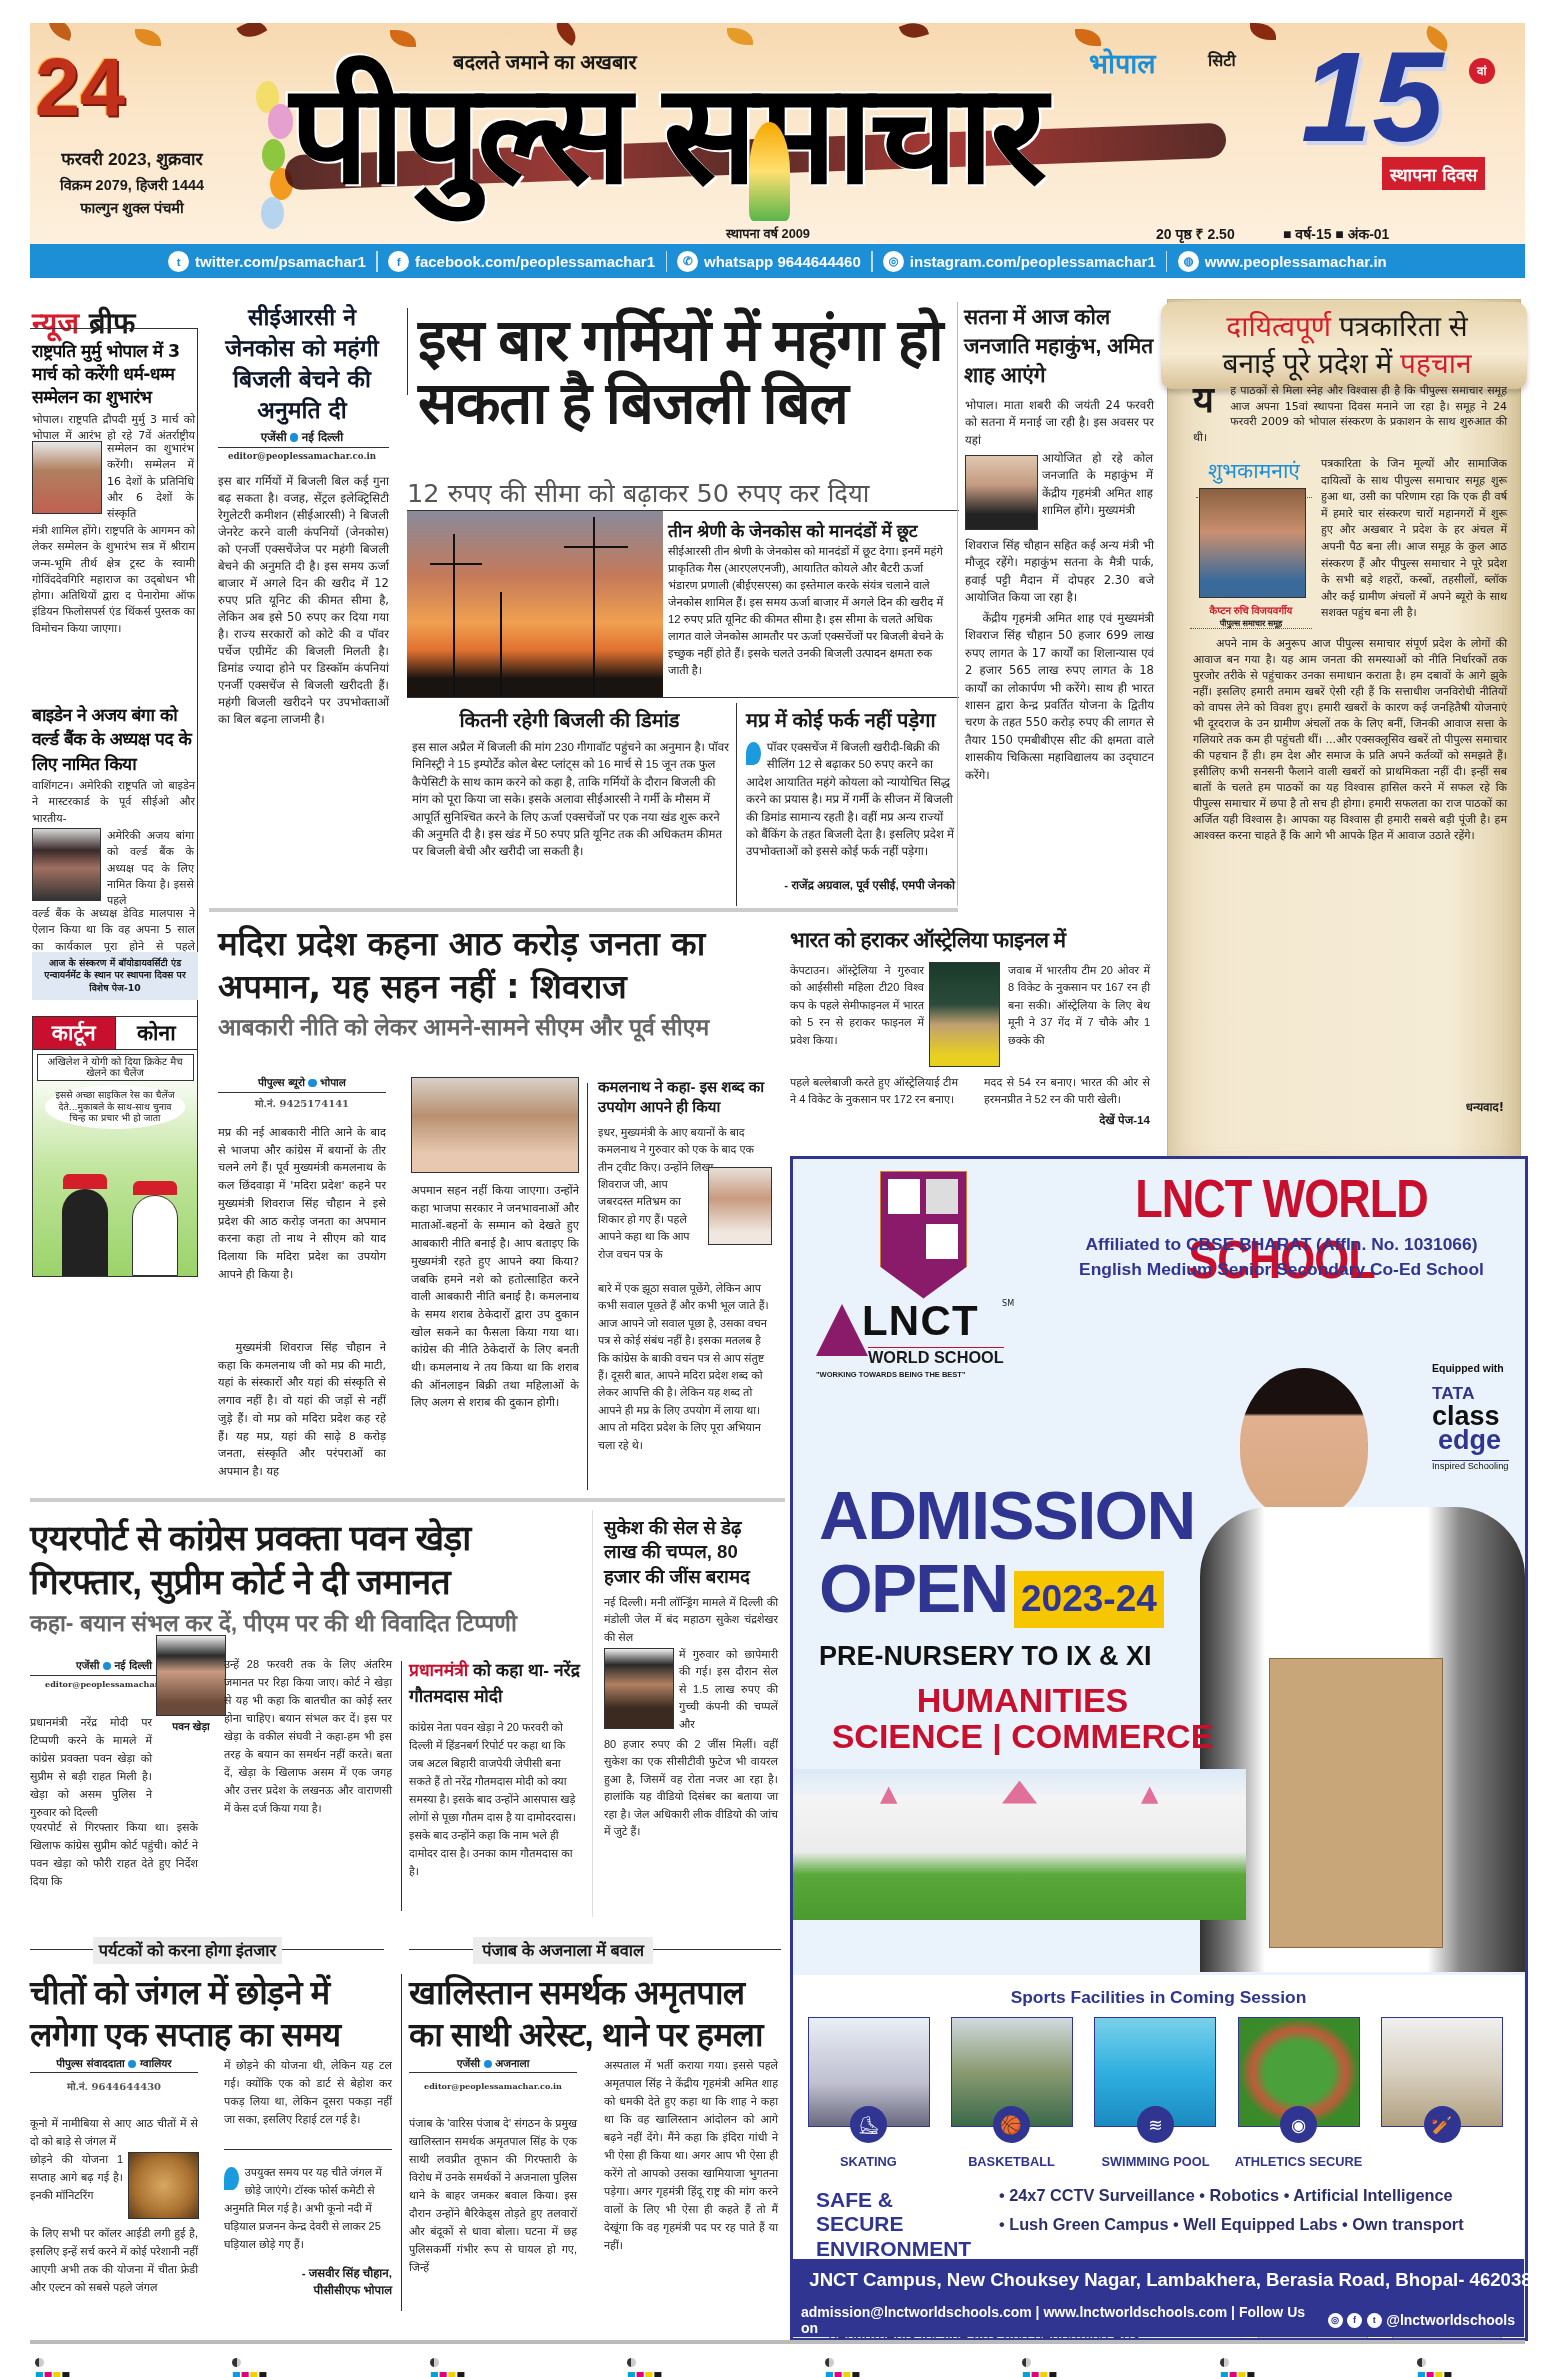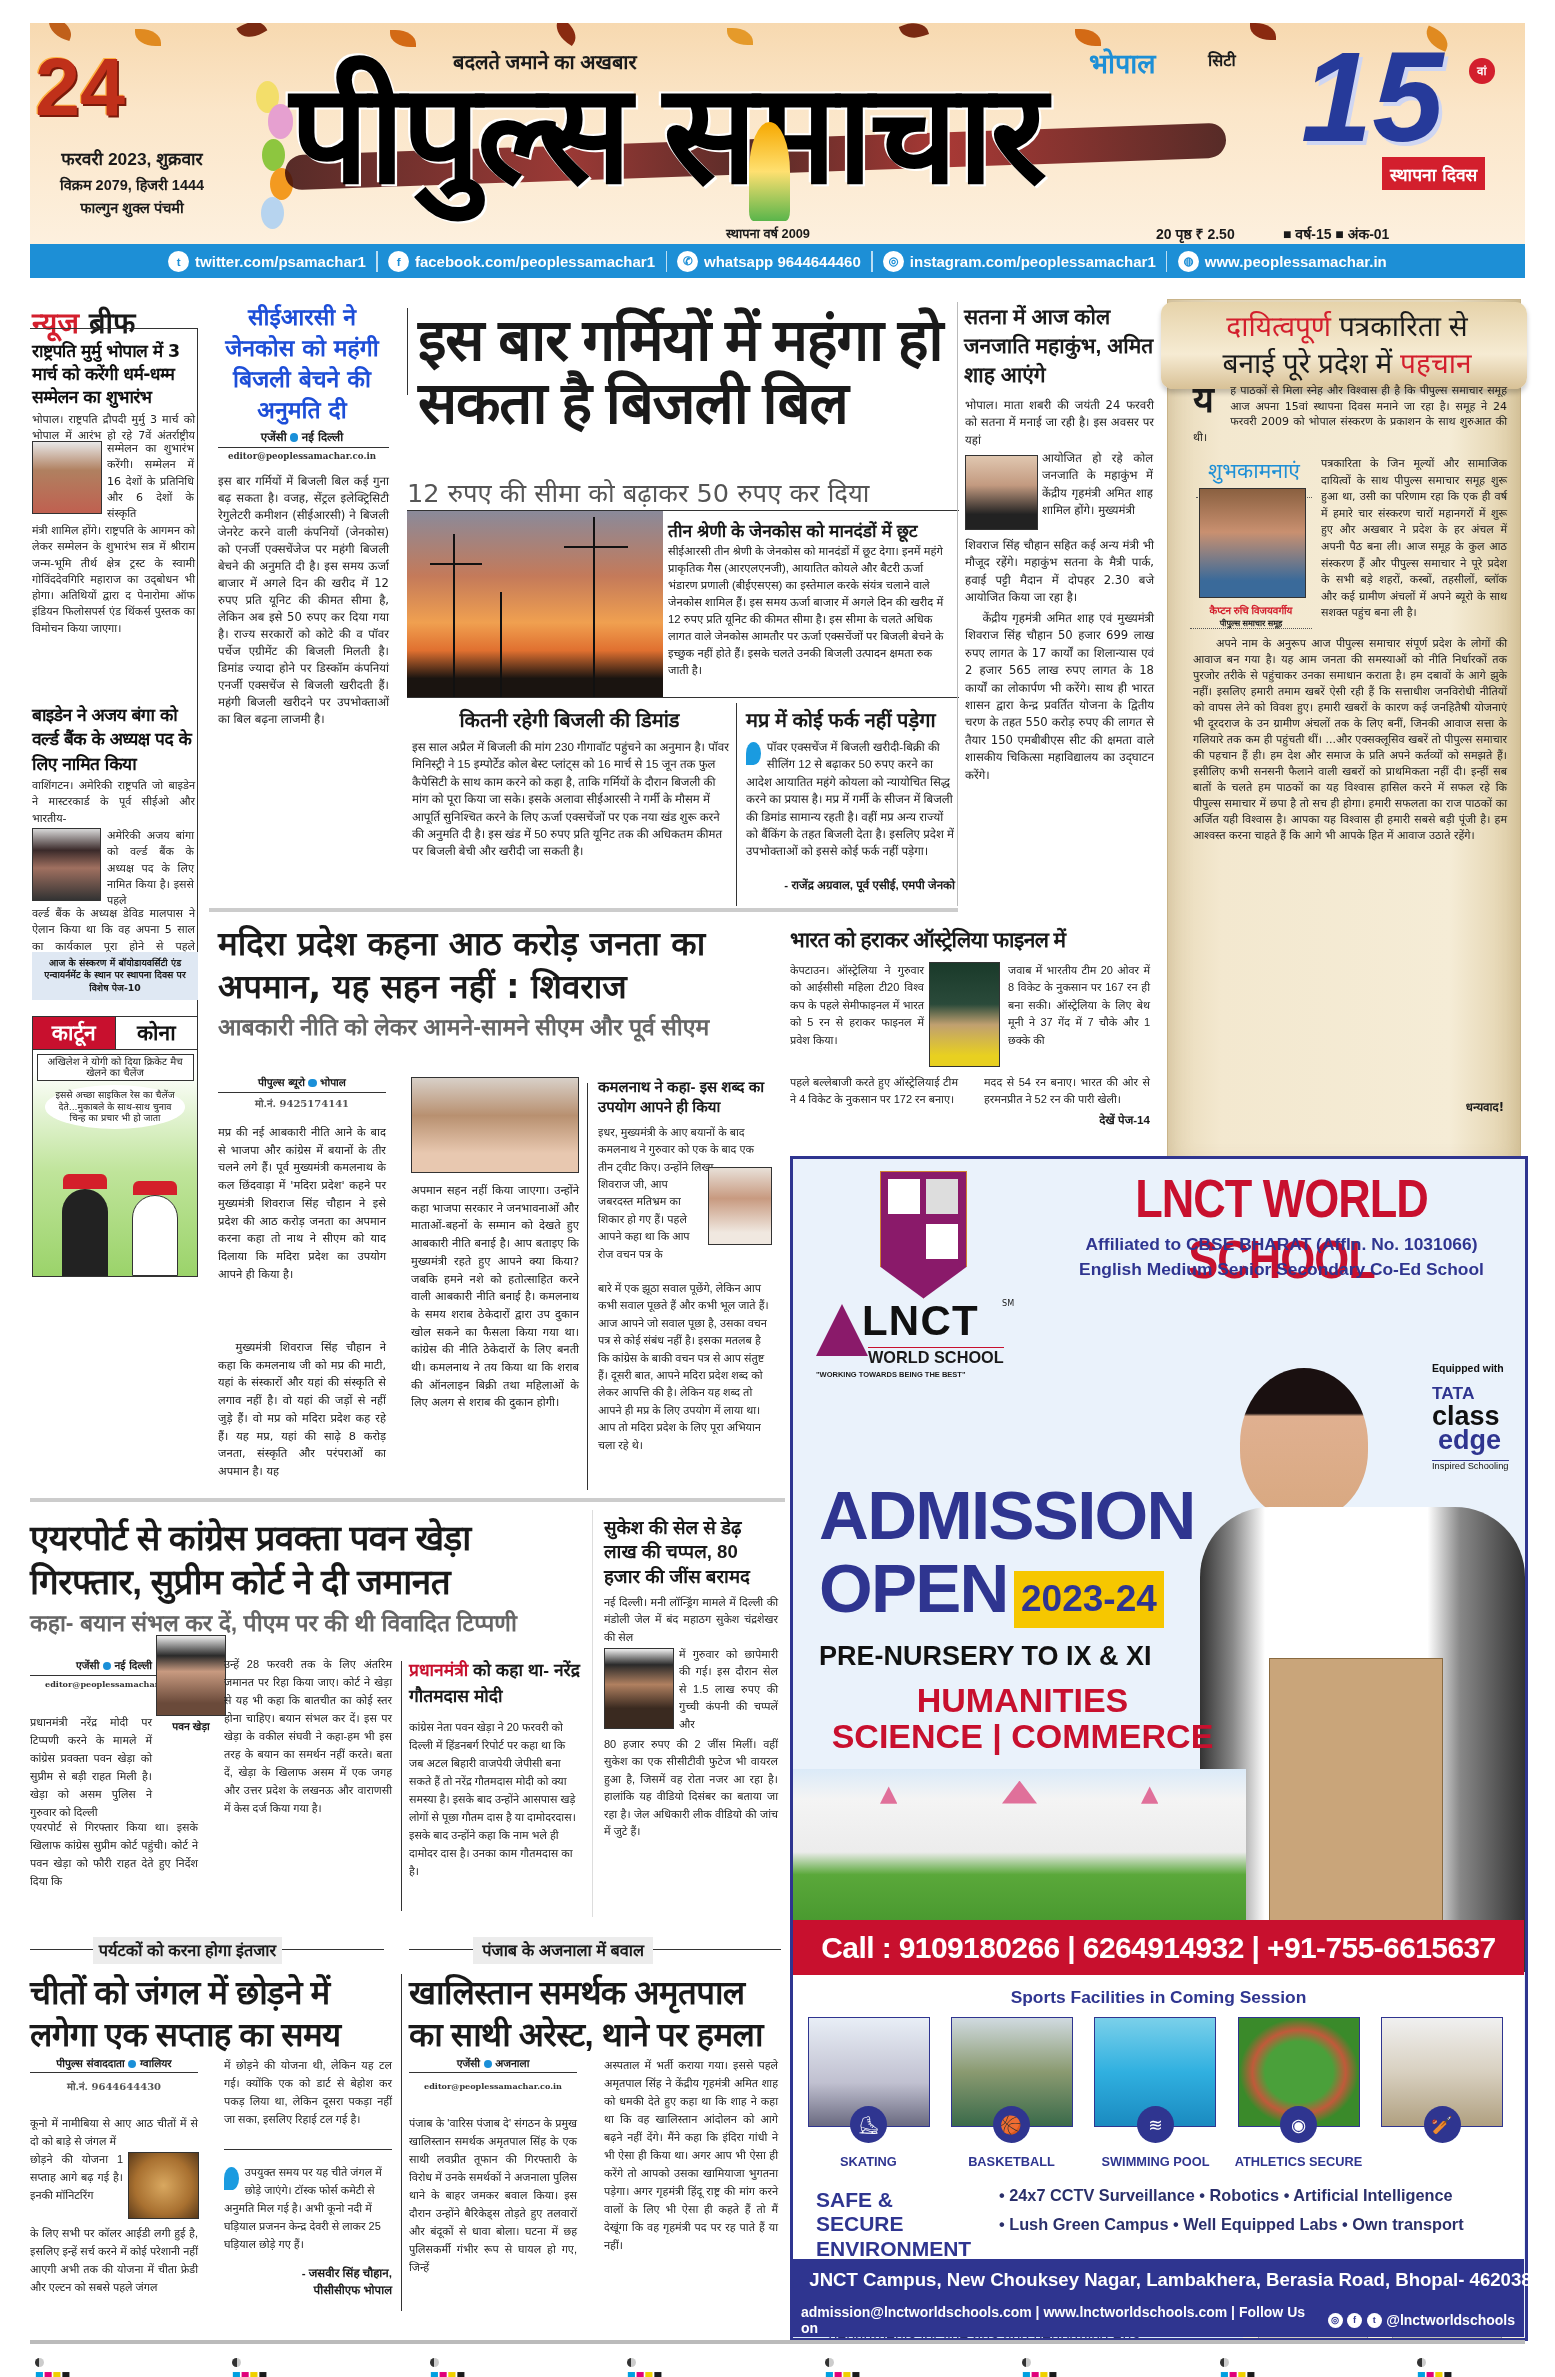--- a/index.html
+++ b/index.html
@@ -146,21 +146,21 @@
     <div style="flex:1;background:#fff;color:#111;font-size:21px;font-weight:900;text-align:center;line-height:33px;border-left:1.2px solid #333">कोना</div>
   </div>
   <div style="margin:3.5px;padding:1.2px 3.5px;border:0.6px solid #333;background:#fff;font-size:10px;line-height:11.6px;text-align:center">अखिलेश ने योगी को दिया क्रिकेट मैच खेलने का चैलेंज</div>
   <div style="margin:3.5px 11.6px;padding:4.6px;background:#fff;border-radius:50%;font-size:9.3px;line-height:11.6px;text-align:center">इससे अच्छा साइकिल रेस का चैलेंज देते...मुकाबले के साथ-साथ चुनाव चिन्ह का प्रचार भी हो जाता</div>
   <div style="position:absolute;left:29px;bottom:0;width:46px;height:87px;background:#222;border-radius:23px 23px 0 0"></div>
   <div style="position:absolute;left:30px;bottom:87px;width:44px;height:15px;background:#d41f2a;border-radius:5.8px 5.8px 0 0"></div>
   <div style="position:absolute;left:99px;bottom:0;width:46px;height:81px;background:#fff;border:0.6px solid #333;border-radius:23px 23px 0 0"></div>
   <div style="position:absolute;left:100px;bottom:81px;width:44px;height:14px;background:#d41f2a;border-radius:5.8px 5.8px 0 0"></div>
 </div>
 
-<div class="abs" style="left:215px;top:302px;width:174px;text-align:center;font-size:23px;line-height:31px;font-weight:900;color:#1d4ed8">सीईआरसी ने जेनकोस को महंगी बिजली बेचने की अनुमति दी</div>
+<div class="abs" style="left:215px;top:302px;width:174px;text-align:center;font-size:23px;line-height:31px;font-weight:900;color:#0f172a">सीईआरसी ने जेनकोस को महंगी बिजली बेचने की अनुमति दी</div>
 <div class="abs byline" style="left:215px;top:429px;width:174px">
   <span>एजेंसी</span><span class="dot"></span><span>नई दिल्ली</span>
 </div>
 <div class="hline" style="left:218px;top:447px;width:171px;height:0.6px"></div>
 <div class="abs email" style="left:215px;top:451px;width:174px">editor@peoplessamachar.co.in</div>
 <div class="abs body-text" style="left:218px;top:473px;width:171px;font-size:11.6px;line-height:17px">इस बार गर्मियों में बिजली बिल कई गुना बढ़ सकता है। वजह, सेंट्रल इलेक्ट्रिसिटी रेगुलेटरी कमीशन (सीईआरसी) ने बिजली जेनरेट करने वाली कंपनियों (जेनकोस) को एनर्जी एक्सचेंजेज पर महंगी बिजली बेचने की अनुमति दी है। इस समय ऊर्जा बाजार में अगले दिन की खरीद में 12 रुपए प्रति यूनिट की कीमत सीमा है, लेकिन अब इसे 50 रुपए कर दिया गया है। राज्य सरकारों को कोटे की व पॉवर पर्चेज एग्रीमेंट की बिजली मिलती है। डिमांड ज्यादा होने पर डिस्कॉम कंपनियां एनर्जी एक्सचेंज से बिजली खरीदती हैं। महंगी बिजली खरीदने पर उपभोक्ताओं का बिल बढ़ना लाजमी है।</div>
 
 <div class="vline" style="left:407px;top:308px;height:87px;width:0.6px"></div>
 <div class="abs cond" style="left:418px;top:308px;width:546px;font-size:58px;line-height:63px;font-weight:900;letter-spacing:-1.2px">इस बार गर्मियों में महंगा हो सकता है बिजली बिल</div>
 <div class="abs" style="left:407px;top:475px;width:552px;font-size:25.6px;color:#555">12 रुपए की सीमा को बढ़ाकर 50 रुपए कर दिया</div>
@@ -332,21 +332,20 @@
   <div style="position:absolute;left:26px;top:523px;width:407px;text-align:center;font-size:34px;font-weight:900;color:#c8102e;font-family:'Liberation Sans',sans-serif;line-height:36px">HUMANITIES</div>
   <div style="position:absolute;left:26px;top:559px;width:407px;text-align:center;font-size:34px;font-weight:900;color:#c8102e;font-family:'Liberation Sans',sans-serif;line-height:36px">SCIENCE | COMMERCE</div>
 
   <div style="position:absolute;left:0;top:459px;width:453px;height:145px;opacity:0"></div>
   <div style="position:absolute;left:0;top:610px;width:453px;height:151px;background:linear-gradient(180deg,#dbeaf8 0%,#f4f4f4 20%,#ececec 55%,#5aa83a 70%,#4a9a30 100%)">
     <div style="position:absolute;left:209px;top:11.6px;width:35px;height:23px;background:#e0709a;clip-path:polygon(50% 0,100% 100%,0 100%)"></div>
     <div style="position:absolute;left:87px;top:17.4px;width:17.4px;height:17.4px;background:#e0709a;clip-path:polygon(50% 0,100% 100%,0 100%)"></div>
     <div style="position:absolute;left:348px;top:17.4px;width:17.4px;height:17.4px;background:#e0709a;clip-path:polygon(50% 0,100% 100%,0 100%)"></div>
   </div>
 
-  <div style="position:absolute;left:0;top:761px;width:731px;height:55px;background:#c8102e;color:#fff;font-size:30px;font-weight:900;text-align:center;line-height:55px;font-family:'Liberation Sans',sans-serif;letter-spacing:-0.6px">Call : 9109180266  |  6264914932  |  +91-755-6615637</div>
 
   <div style="position:absolute;left:0;top:816px;width:731px;height:197px;background:#fff"></div>
   <div style="position:absolute;left:0;top:828px;width:731px;text-align:center;font-size:17.4px;font-weight:900;color:#2f3590;font-family:'Liberation Sans',sans-serif">Sports Facilities in Coming Session</div>
 
   <div class="sport-card" style="left:14.5px;top:858px;background:linear-gradient(180deg,#e8eef6,#c0c0d0 60%,#6a6a80)"></div>
   <div class="sport-icon" style="left:57px;top:947px">⛸</div>
   <div class="sport-label" style="left:2.9px;top:995px">SKATING</div>
 
   <div class="sport-card" style="left:158px;top:858px;background:linear-gradient(180deg,#d0dae0,#8a9a70 50%,#3a6a4a)"></div>
   <div class="sport-icon" style="left:200px;top:947px">🏀</div>

